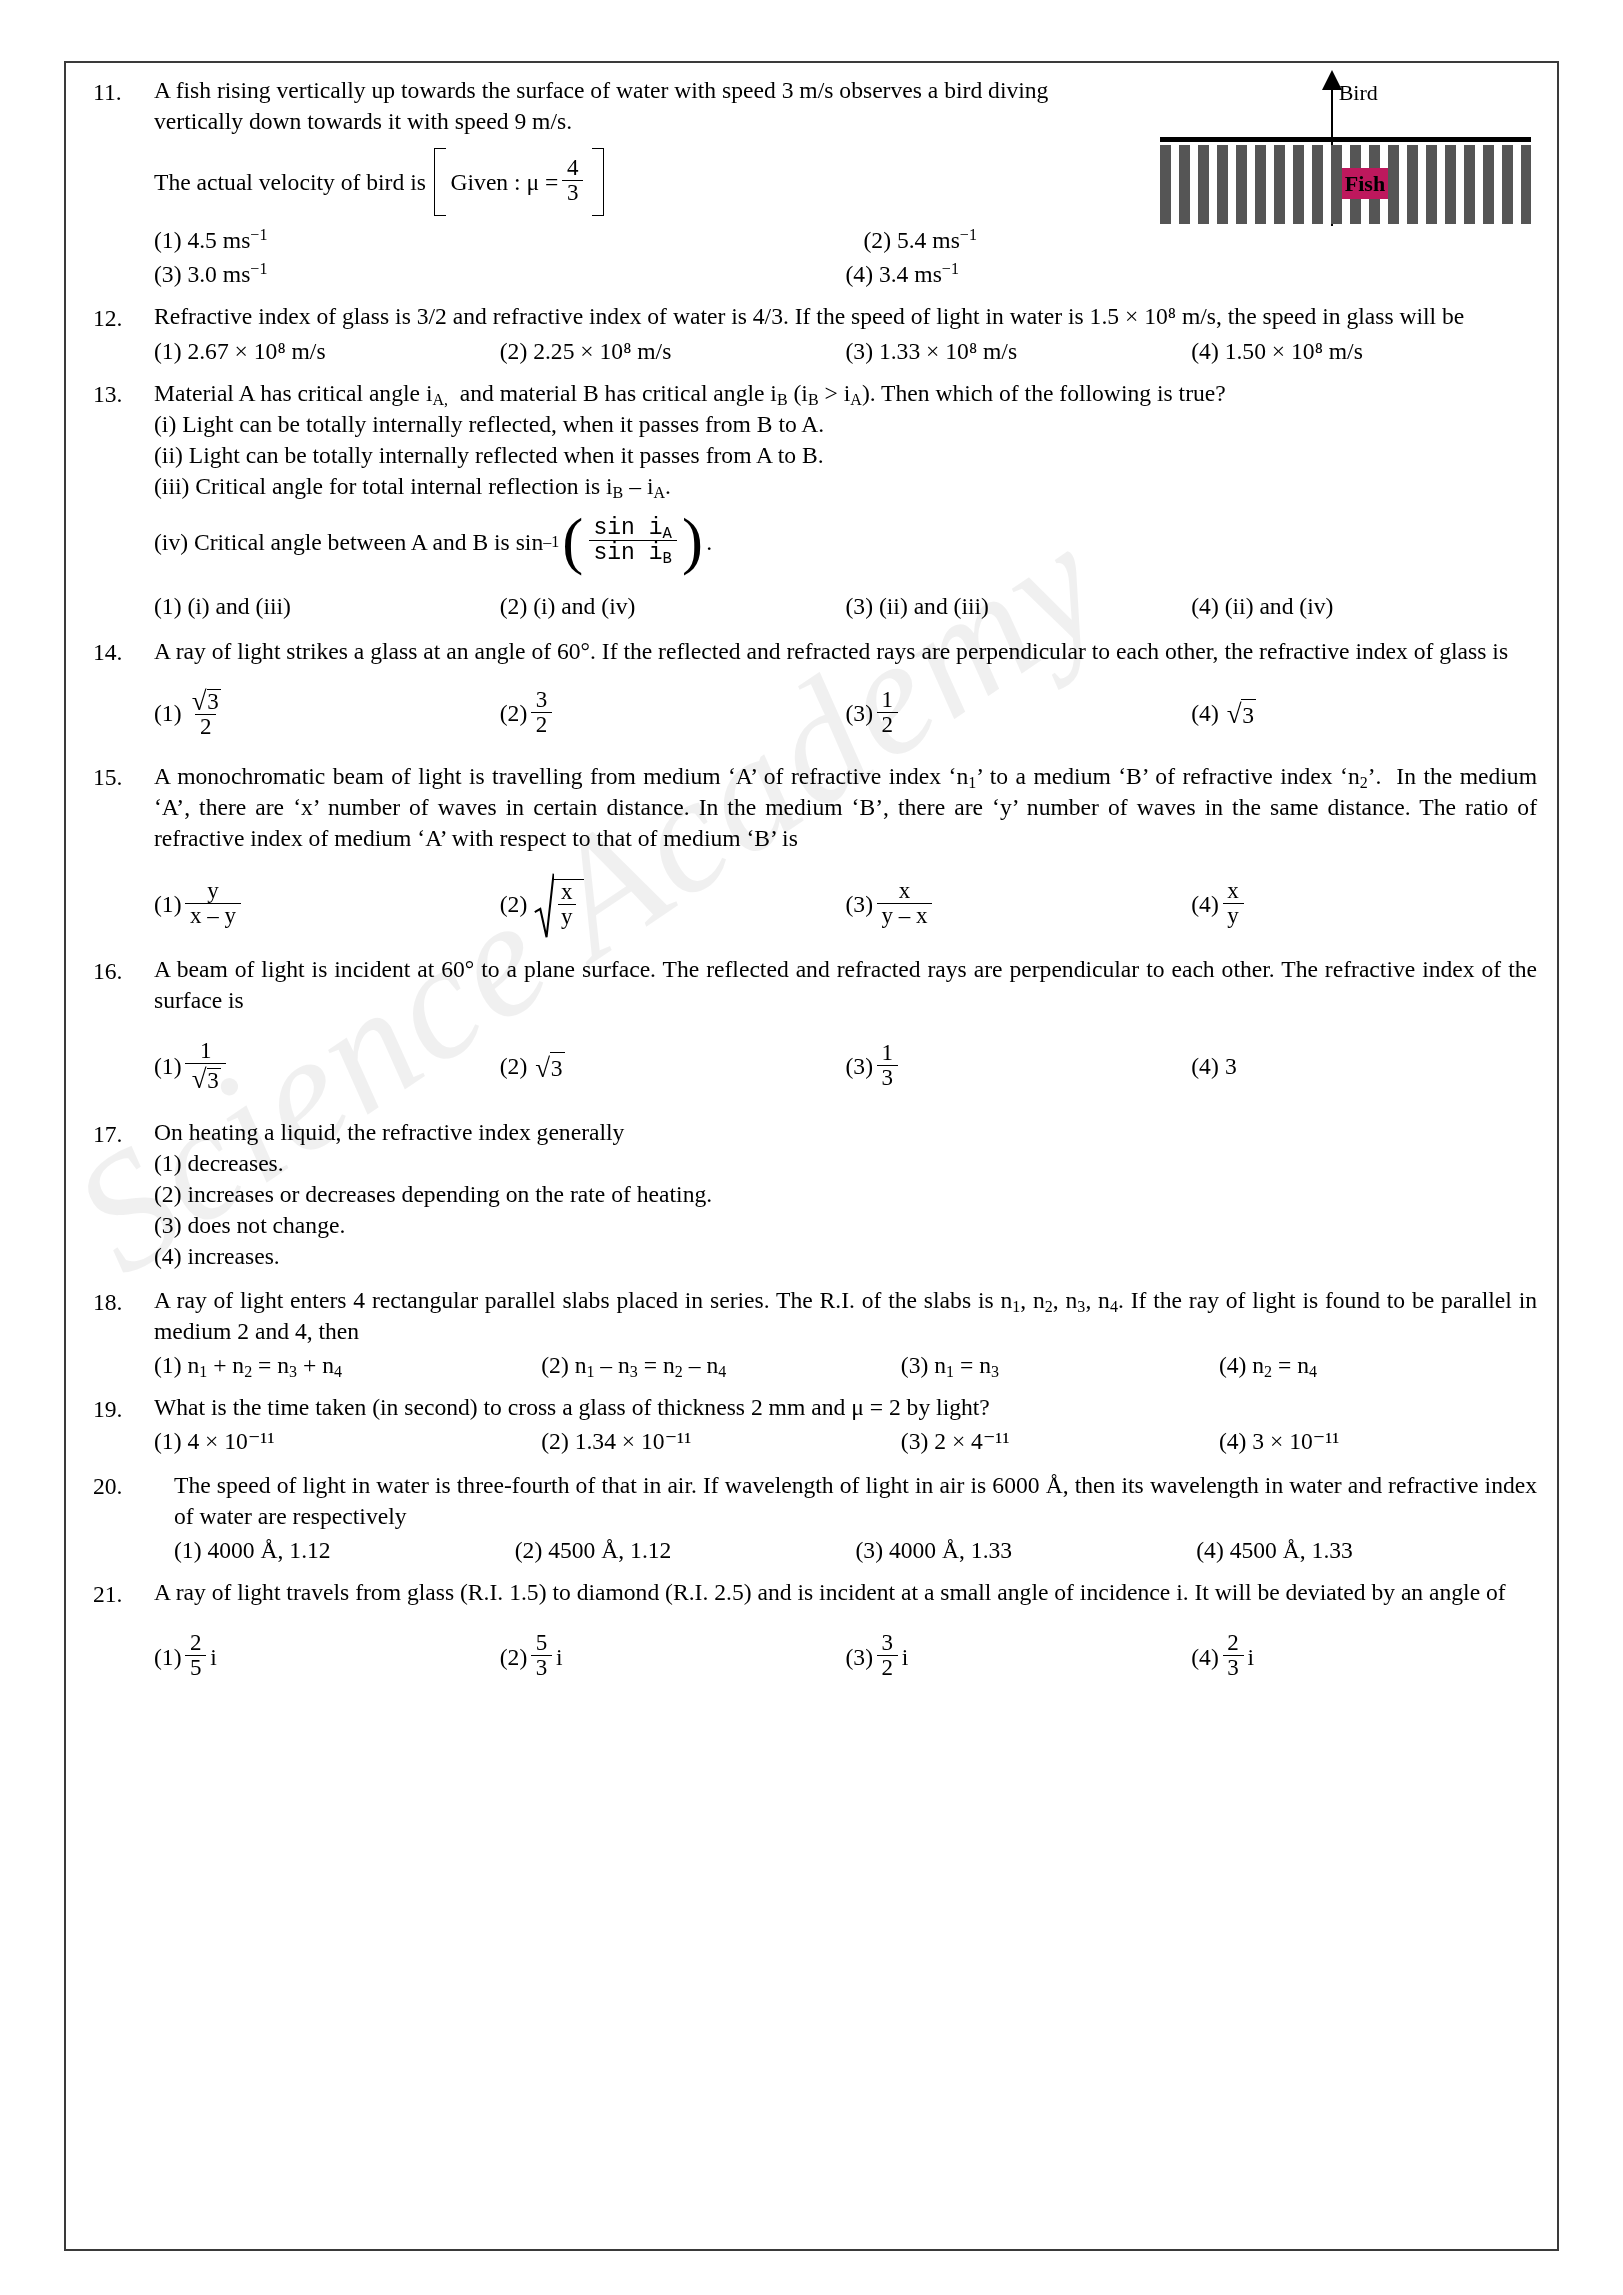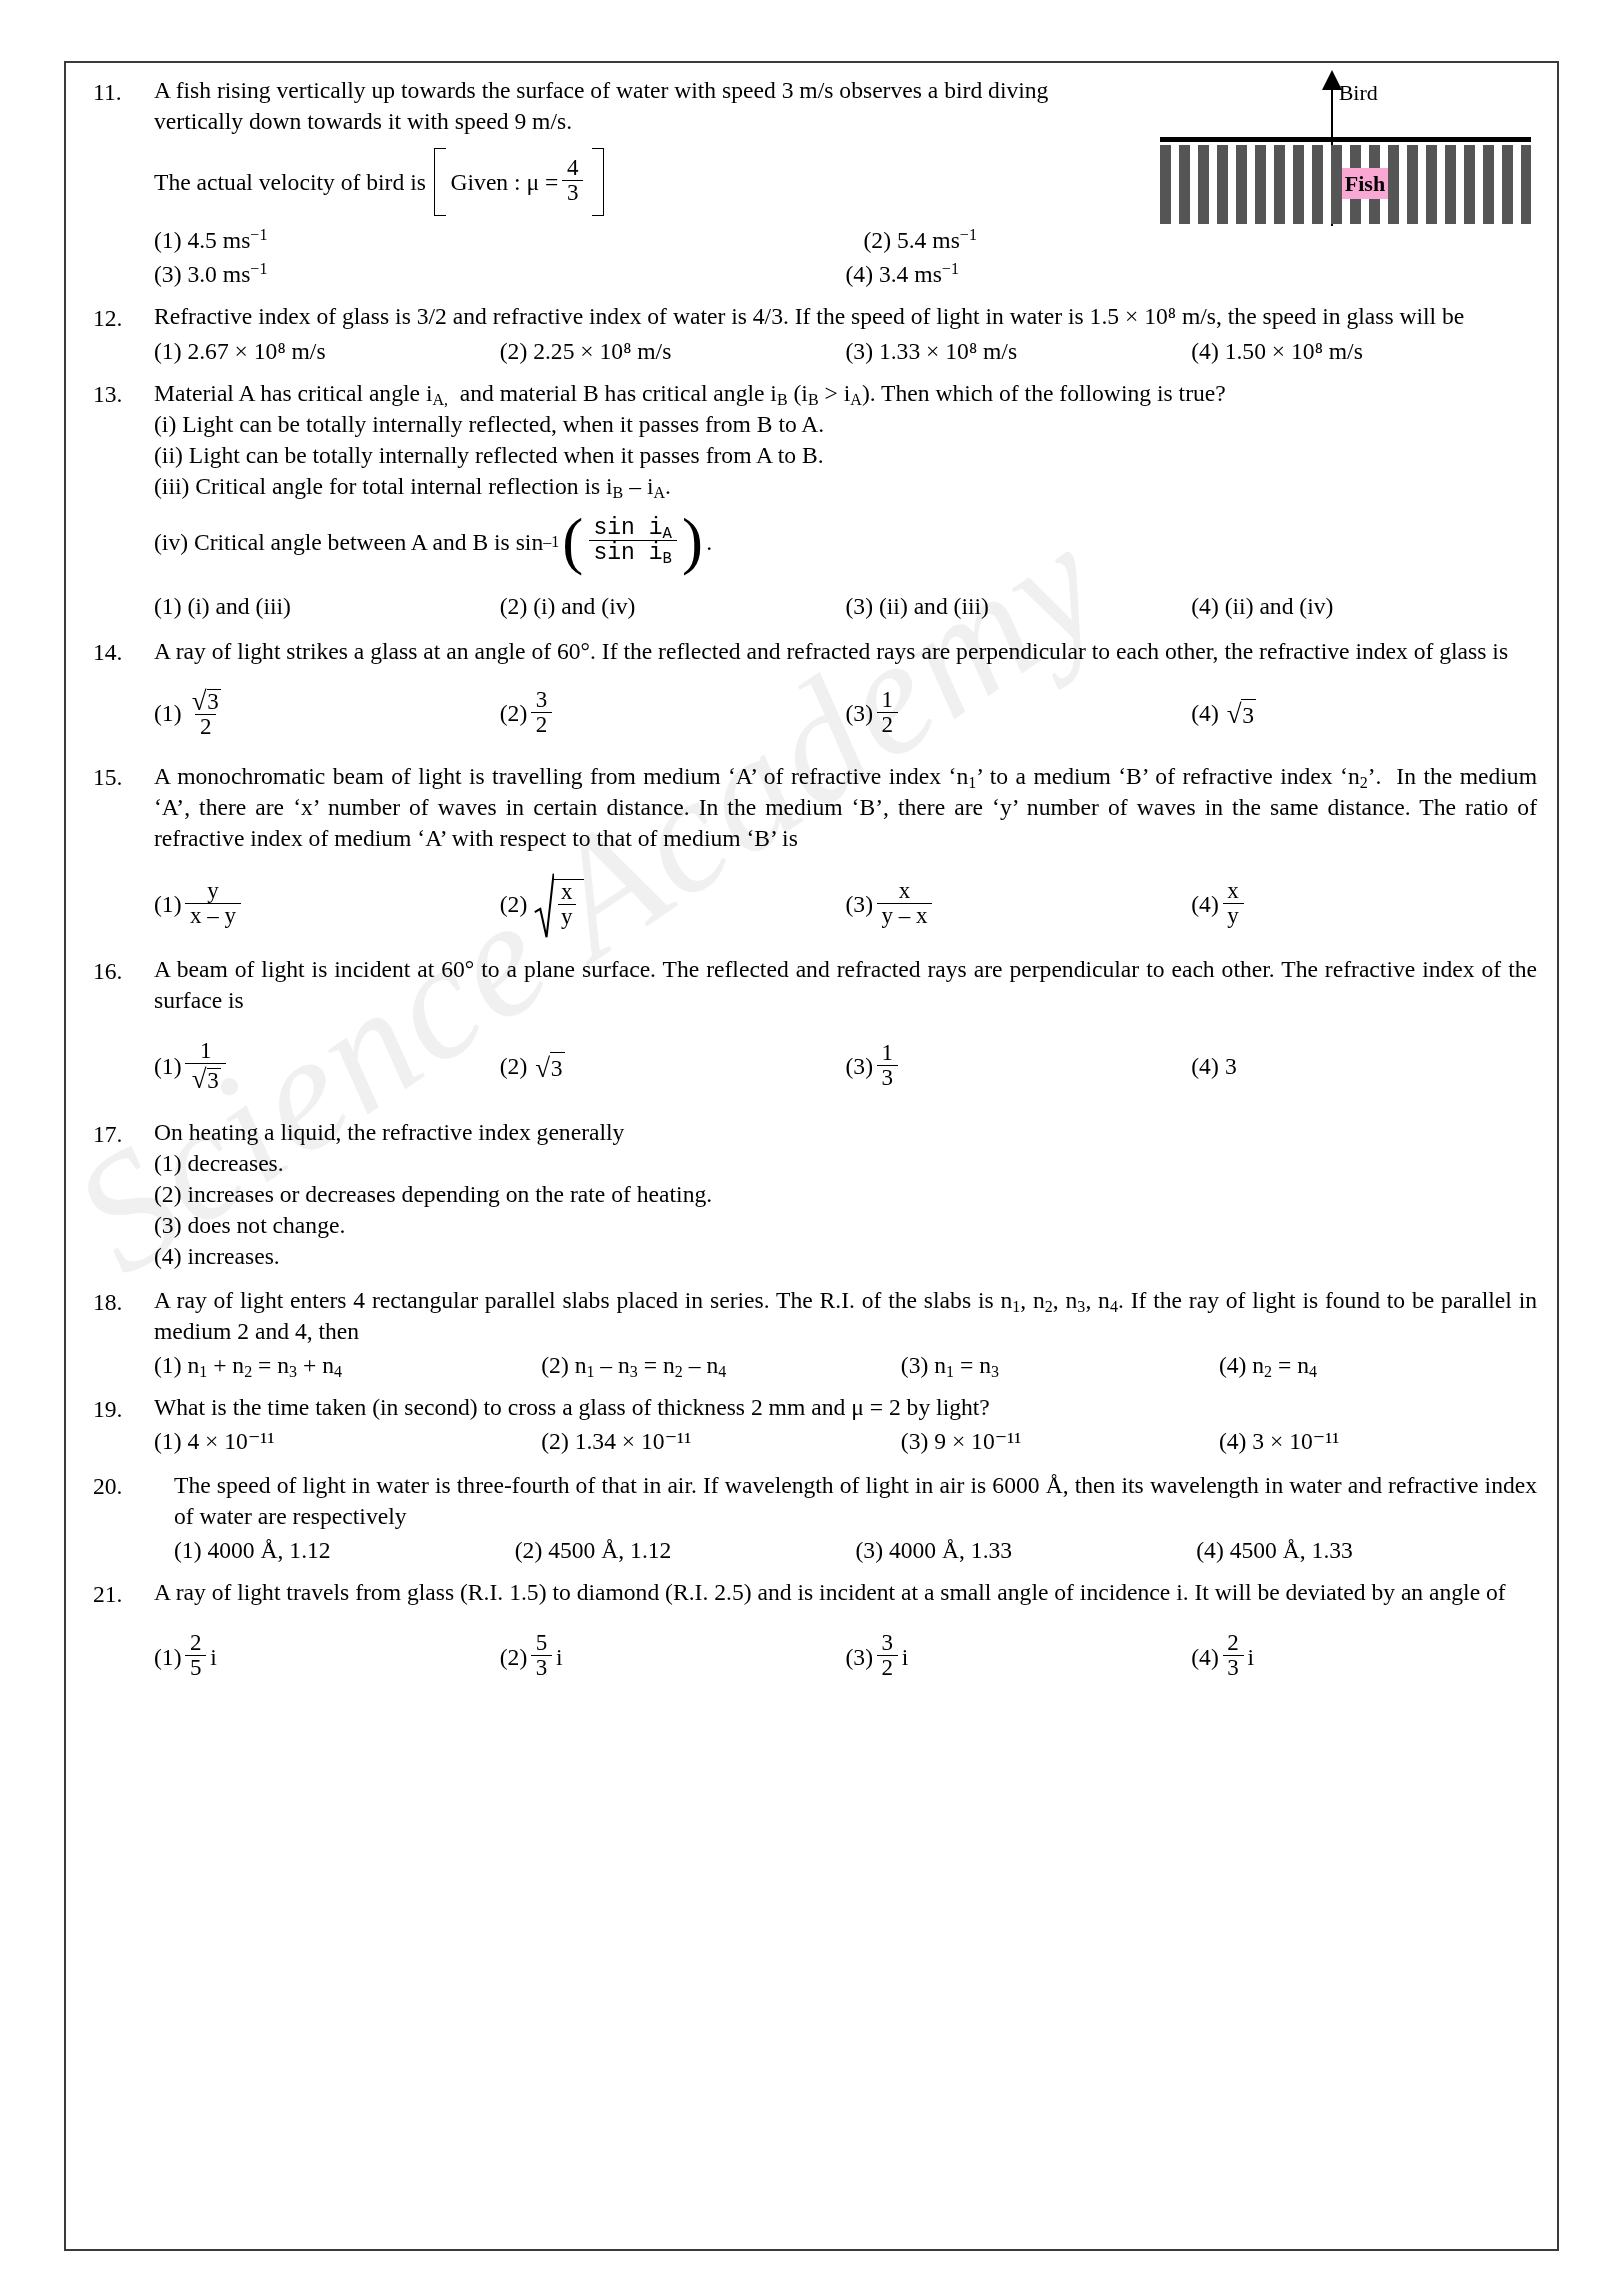--- a/index.html
+++ b/index.html
@@ -100,21 +100,21 @@
   }
   .fig .water{
     position:absolute;left:11px;top:76px;width:371px;height:79px;
     background-image:repeating-linear-gradient(
         to right,#555 0 11px,transparent 11px 19px),
       repeating-linear-gradient(to bottom,transparent 0 8.6px,#fff 8.6px 11px);
     background-size:19px 11px,100% 11px;
   }
   .fig .fish-label{
     position:absolute;left:193px;top:99px;font-size:22px;font-weight:bold;
-    background:#f9a8d4;padding:0 3.1px;
+    background:#be185d;padding:0 3.1px;
   }
   .spacer-sm{height:7.9px;}
 </style>
 </head>
 <body>
 
 <div class="watermark">
   <span>Science Academy</span>
 </div>
 
@@ -342,21 +342,21 @@
     </div>
   </div>
 
   <div class="q" style="margin-top:7.9px;">
     <div class="qnum">19.</div>
     <div class="qbody">
       <div>What is the time taken (in second) to cross a glass of thickness 2 mm and μ = 2 by light?</div>
       <div class="opts">
         <div class="opt" style="flex:0 0 28%;">(1) 4 × 10⁻¹¹</div>
         <div class="opt" style="flex:0 0 26%;">(2) 1.34 × 10⁻¹¹</div>
-        <div class="opt" style="flex:0 0 23%;">(3) 9 × 10⁻¹¹</div>
+        <div class="opt" style="flex:0 0 23%;">(3) 2 × 4⁻¹¹</div>
         <div class="opt" style="flex:0 0 23%;">(4) 3 × 10⁻¹¹</div>
       </div>
     </div>
   </div>
 
   <div class="q" style="margin-top:12.6px;gap:20px;">
     <div class="qnum">20.</div>
     <div class="qbody">
       <div class="just">The speed of light in water is three-fourth of that in air. If wavelength of light in air is 6000 Å, then its wavelength in water and refractive index of water are respectively</div>
       <div class="opts w4">

